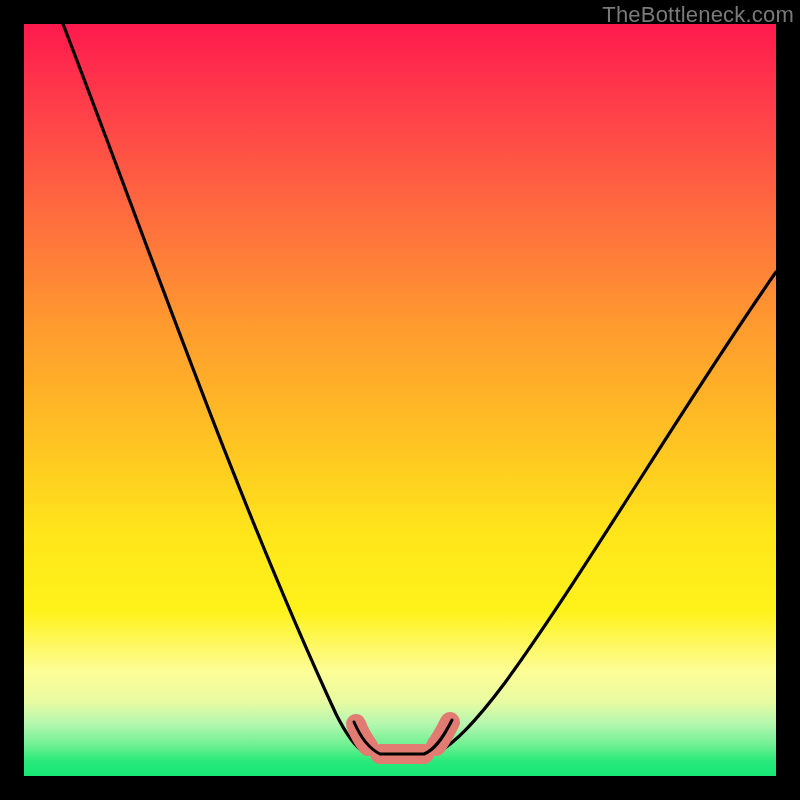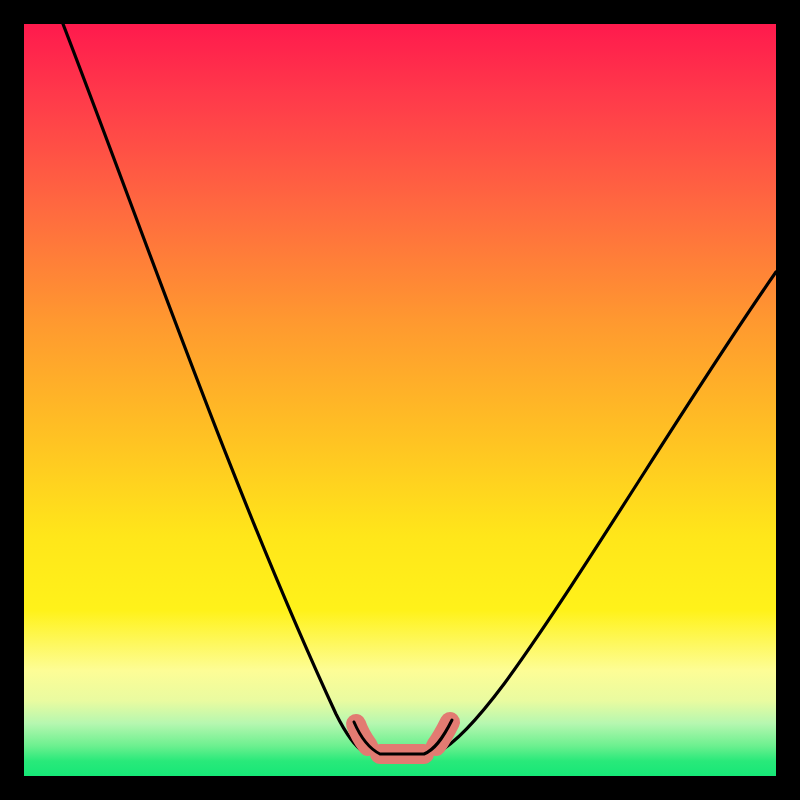--- a/index.html
+++ b/index.html
@@ -67,20 +67,21 @@
     width: 100%;
     height: 100%;
     z-index: 3;
   }
 </style>
 </head>
 <body>
 
 <div class="frame">
 
+  <div class="watermark">TheBottleneck.com</div>
 
   <div class="plot-area">
     <div class="gradient-bg"></div>
 
     <svg class="svg-layer" viewBox="0 0 752 752" preserveAspectRatio="none">
 
       <path d="M 39 0
                C 120 210, 210 470, 312 690
                C 322 710, 330 722, 340 728" fill="none" stroke="#000" stroke-width="3.2" stroke-linecap="round"></path>
 

